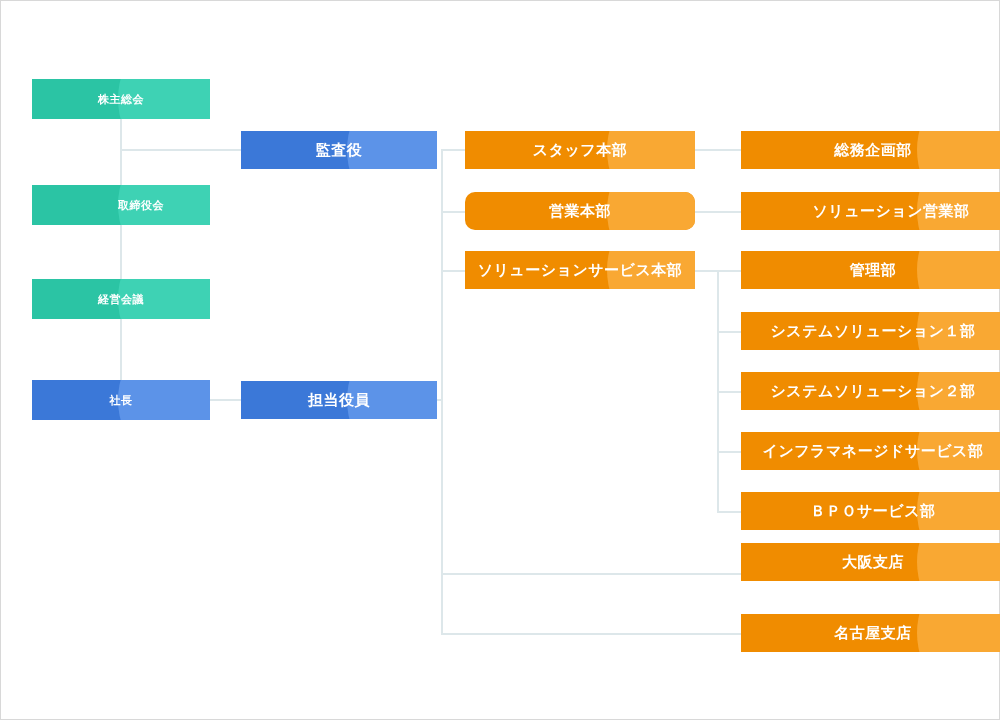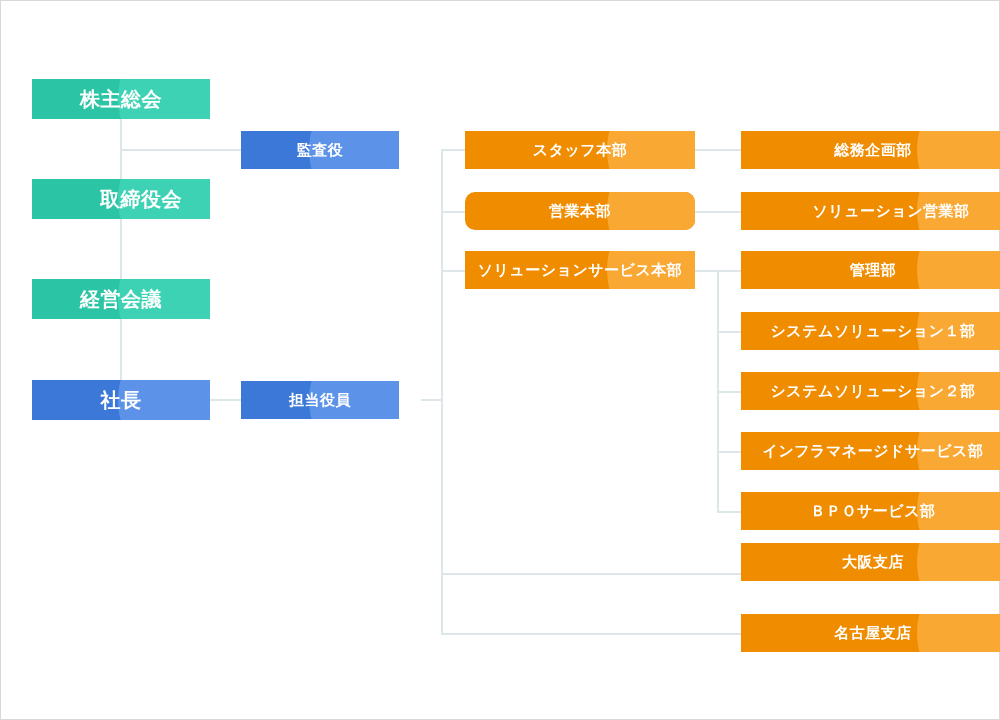--- a/index.html
+++ b/index.html
@@ -46,22 +46,22 @@
   }
 
   .node.teal{background:#2bc4a4;}
   .node.teal .gloss{background:#3ed2b4;}
   .node.blue{background:#3b78d8;}
   .node.blue .gloss{background:#5c93e8;}
   .node.orange{background:#f08c00;}
   .node.orange .gloss{background:#f9a833;}
 
   
-  .col-a{left:31px;width:178px;height:40px;font-size:20px;}
-  .col-b{left:240px;width:158px;height:38px;font-size:15px;}
+  .col-a{left:31px;width:178px;height:40px;font-size:11px;}
+  .col-b{left:240px;width:196px;height:38px;font-size:15px;}
   .col-c{left:464px;width:230px;height:38px;font-size:15px;}
   .col-d{left:740px;width:264px;height:38px;font-size:15px;}
 
   .col-a .gloss{width:150px;height:150px;right:-58px;top:-55px;}
   .col-b .gloss{width:150px;height:150px;right:-60px;top:-56px;}
   .col-c .gloss{width:150px;height:150px;right:-62px;top:-56px;}
   .col-d .gloss{width:150px;height:150px;right:-62px;top:-56px;}
 </style>
 </head>
 <body>
@@ -93,21 +93,21 @@
   <div class="line h" style="left:716px;top:269px;width:25px;"></div>
   <div class="line h" style="left:716px;top:330px;width:25px;"></div>
   <div class="line h" style="left:716px;top:390px;width:25px;"></div>
   <div class="line h" style="left:716px;top:450px;width:25px;"></div>
   <div class="line h" style="left:716px;top:510px;width:25px;"></div>
 
   <div class="node col-a teal" style="top:78px;">
     <span class="gloss"></span>
     <span class="lbl">株主総会</span>
   </div>
-  <div class="node col-a teal" style="top:178px;padding-left:40px;">
+  <div class="node col-a teal" style="top:184px;padding-left:40px;">
     <span class="gloss"></span>
     <span class="lbl">取締役会</span>
   </div>
   <div class="node col-a teal" style="top:278px;">
     <span class="gloss"></span>
     <span class="lbl">経営会議</span>
   </div>
   <div class="node col-a blue" style="top:379px;">
     <span class="gloss"></span>
     <span class="lbl">社長</span>

